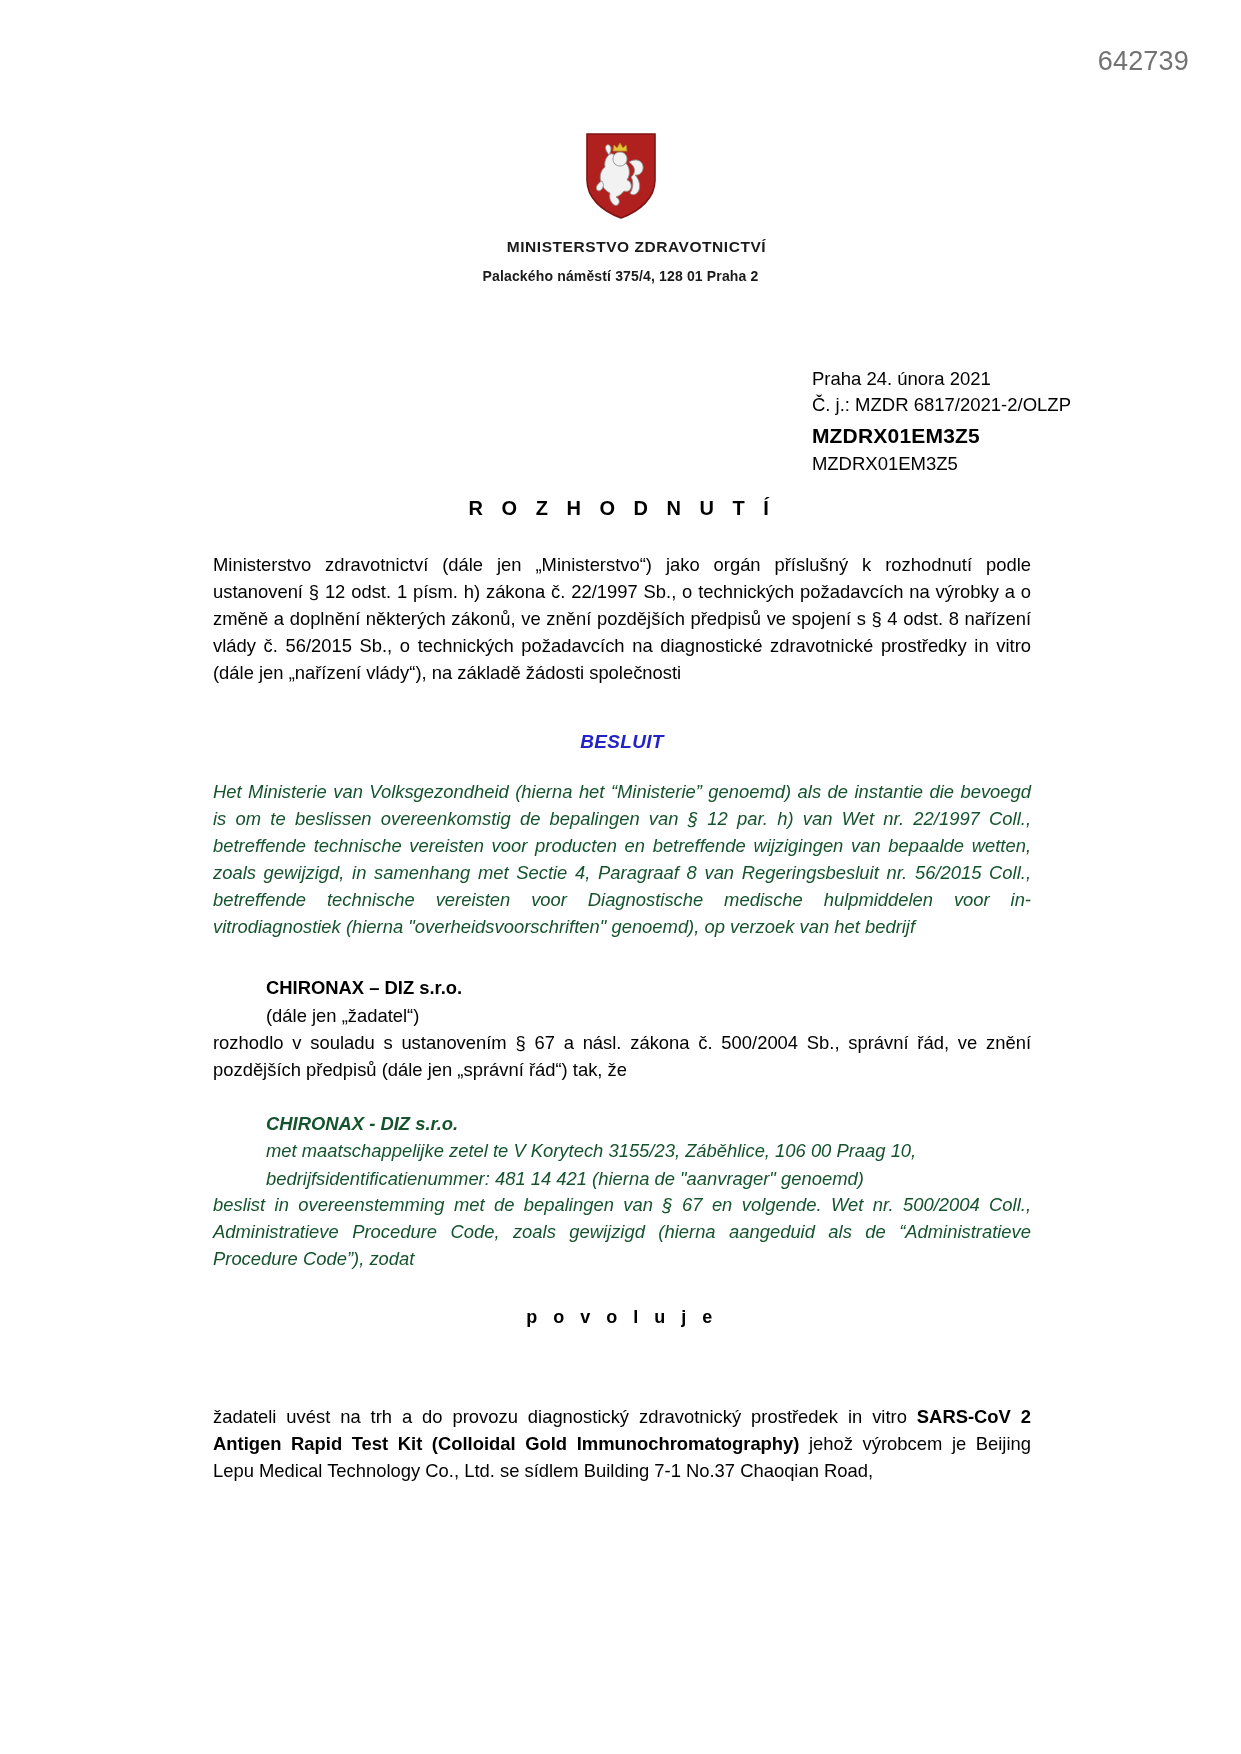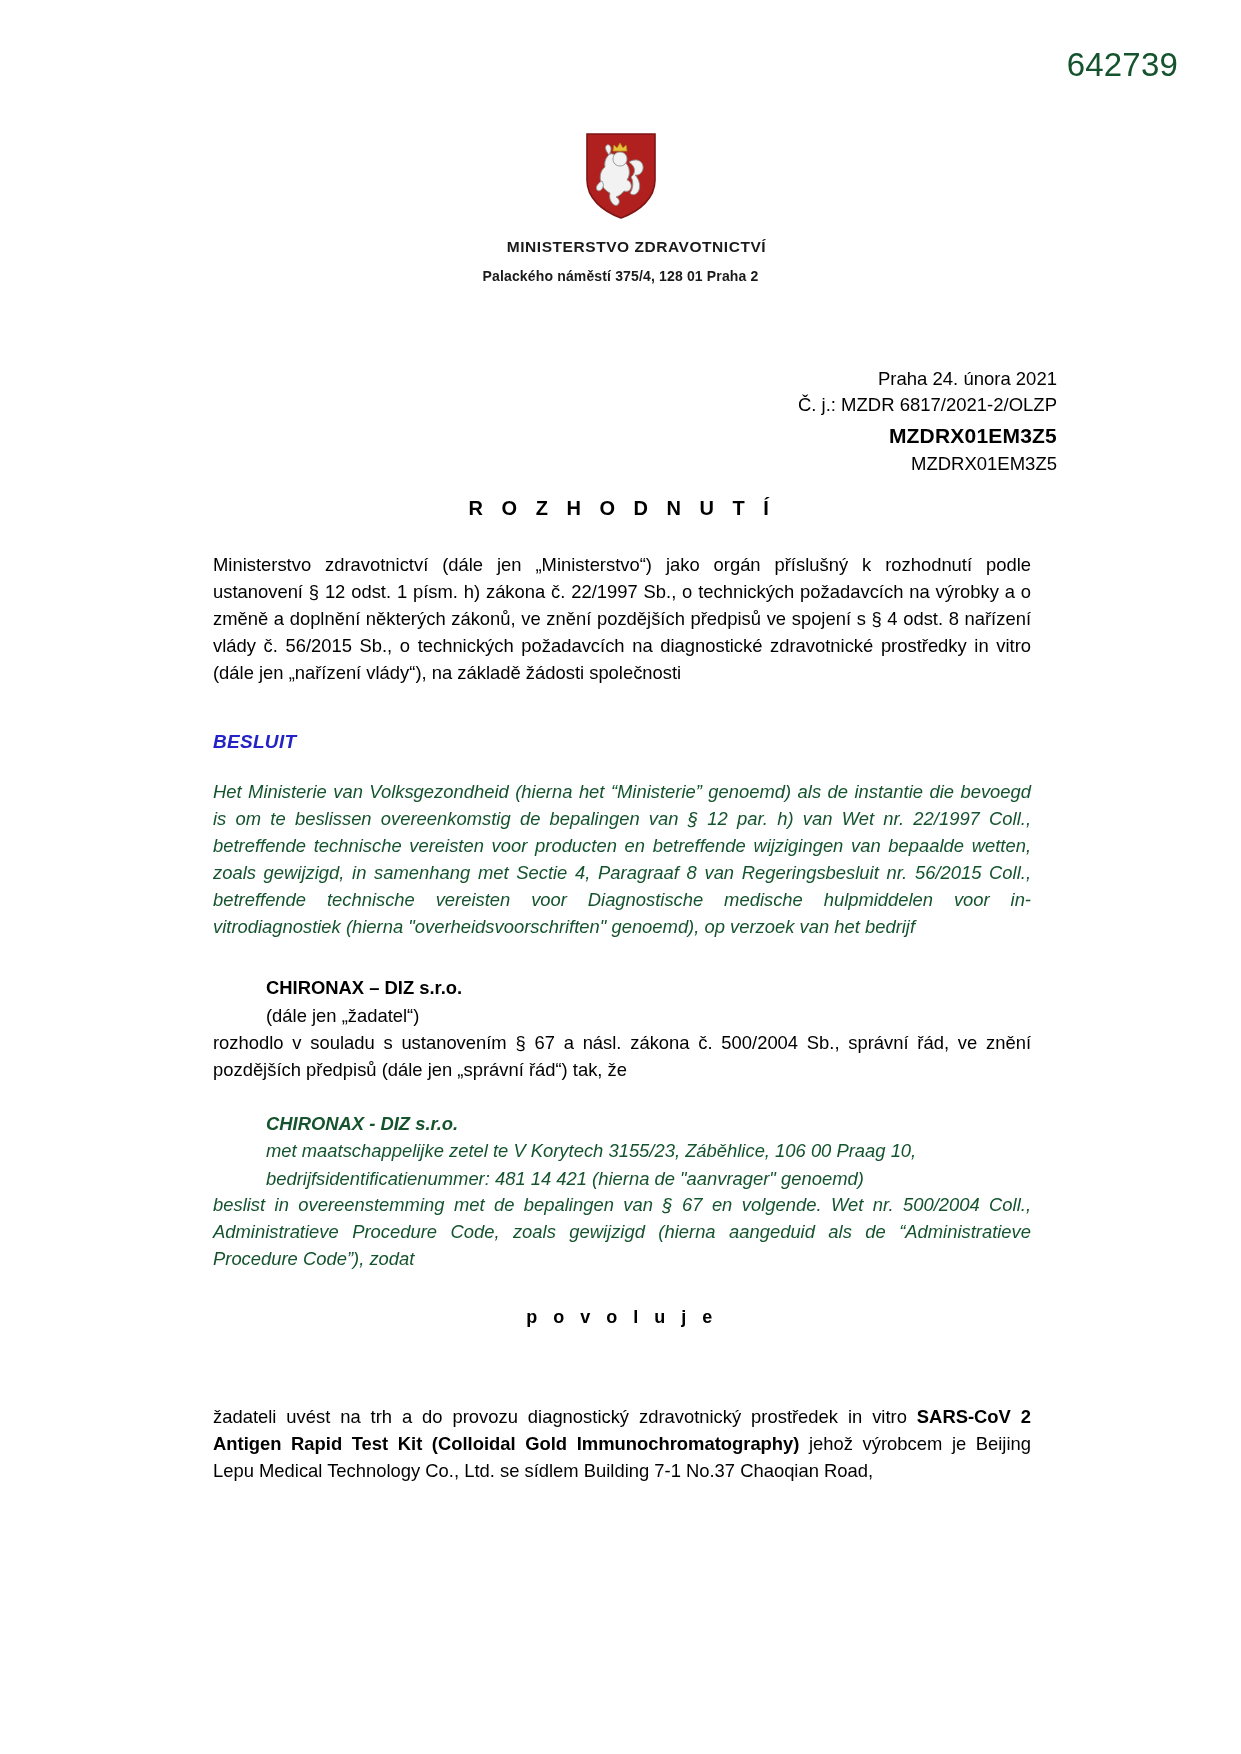--- a/index.html
+++ b/index.html
@@ -20,24 +20,24 @@
   .page {
     position: absolute;
     inset: 0;
     padding: 0;
   }
 
   
   .page-number {
     position: absolute;
     top: 46px;
-    right: 63px;
-    font-size: 33px;
+    right: 52px;
+    font-size: 27px;
     letter-spacing: 0.2px;
-    color: #14532d;
+    color: #737373;
   }
 
   
   .letterhead {
     position: absolute;
     top: 132px;
     left: 0;
     width: 100%;
     text-align: center;
   }
@@ -59,22 +59,21 @@
     font-size: 14px;
     font-weight: bold;
     letter-spacing: 0.15px;
     color: #1a1a1a;
   }
 
   
   .refblock {
     position: absolute;
     top: 366px;
-    right: 184px;
-    text-align: right;
+    right: 170px;
     line-height: 1.42;
   }
   .refblock .line {
     font-size: 18.5px;
     white-space: nowrap;
   }
   .refblock .line.code {
     font-size: 21px;
     font-weight: bold;
     letter-spacing: 0.2px;
@@ -107,21 +106,21 @@
     line-height: 1.465;
     text-align: justify;
     text-justify: inter-word;
   }
 
   .nl {
     color: #14532d;
     font-style: italic;
   }
   .nl-heading {
-    text-align: left;
+    text-align: center;
     color: #2323c8;
     font-weight: bold;
     font-style: italic;
     font-size: 19px;
     letter-spacing: 0.3px;
     margin: 0;
   }
 
   .spacer-xl { height: 44px; }
   .spacer-lg { height: 34px; }

